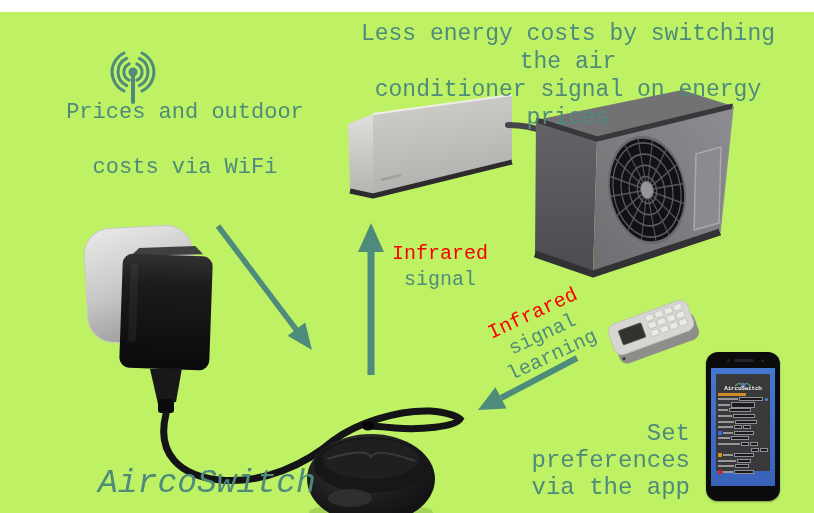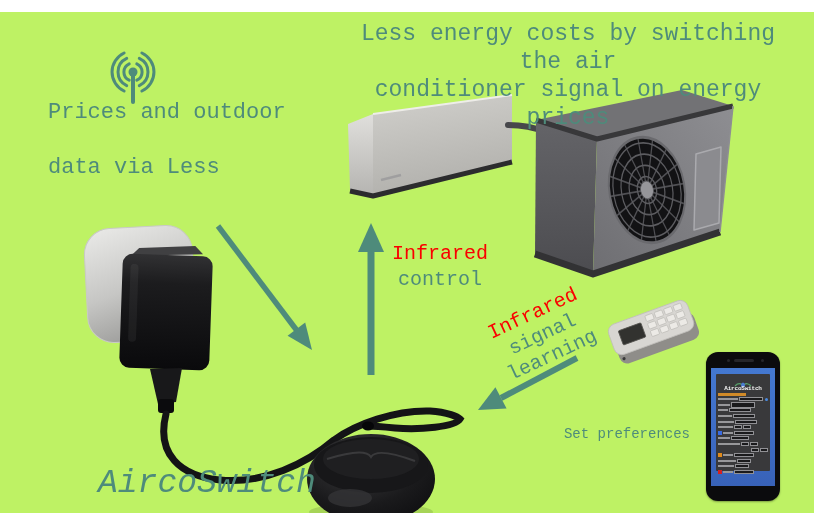--- a/index.html
+++ b/index.html
@@ -7,27 +7,27 @@
     position:relative;width:814px;height:513px;overflow:hidden;background:#bef264;
     font-family:Liberation Mono, monospace;
     margin-top:12px;
   }
   .abs{position:absolute;}
   .teal{color:#4E8B7B;}
   .red{color:#FA0000;}
 
   
   #title{left:343px;top:8px;width:450px;text-align:center;font-size:23px;line-height:28px;color:#4E8B7B;}
-  #wifi-label{left:48px;top:87px;width:274px;font-size:22px;line-height:27.5px;color:#4E8B7B;}
+  #wifi-label{left:48px;top:87px;width:274px;text-align:center;font-size:22px;line-height:27.5px;color:#4E8B7B;}
   #ir-control-label{left:386px;top:229px;width:108px;text-align:center;font-size:20px;line-height:26px;}
   #ir-learning-label{
     left:455px;top:288px;width:175px;text-align:center;font-size:20px;line-height:23px;
     transform:rotate(-25deg);
   }
-  #prefs-label{left:518px;top:409px;width:172px;text-align:right;font-size:14px;line-height:26.8px;color:#4E8B7B;}
+  #prefs-label{left:518px;top:409px;width:172px;text-align:right;font-size:24px;line-height:26.8px;color:#4E8B7B;}
   #product-name{left:98px;top:453px;font-size:33px;font-style:italic;color:#4E8B7B;}
 
   
   #phone{left:706px;top:340px;width:74px;height:149px;background:#0b0b0d;border-radius:12px;
          box-shadow:0 1px 2px rgba(0,0,0,.35);}
   #phone .speaker{position:absolute;left:28px;top:7px;width:20px;height:3px;background:#26262a;border-radius:2px;}
   #phone .cam{position:absolute;width:3px;height:3px;border-radius:50%;background:#26262a;top:7px;}
   #phone .cam.l{left:21px;} #phone .cam.r{left:55px;}
   #phone .screen{position:absolute;left:5px;top:16px;width:64px;height:118px;
     background:linear-gradient(180deg,#4478D0 0%,#3E6CC4 55%,#3862B8 100%);}
@@ -219,36 +219,36 @@
   </svg>
 
   <div id="title" class="abs">
     <span>Less energy costs by switching the air</span><br>
     <span>conditioner signal on energy prices</span>
   </div>
 
   <div id="wifi-label" class="abs">
     <span>Prices and outdoor</span><br>
     <br>
-    <span>data via Less</span>
+    <span>costs via WiFi</span>
   </div>
 
   <div id="ir-control-label" class="abs">
     <span class="red">Infrared</span><br>
-    <span class="teal">control</span>
+    <span class="teal">signal</span>
   </div>
 
   <div id="ir-learning-label" class="abs">
     <span class="red">Infrared</span><br>
     <span class="teal">signal learning</span>
   </div>
 
   <div id="prefs-label" class="abs">
     <span>Set preferences</span><br>
-    <br>
+    <span>via the app</span><br>
   </div>
 
   <div id="product-name" class="abs">AircoSwitch</div>
 
   <div id="phone" class="abs">
     <div class="speaker"></div>
     <div class="cam l"></div>
     <div class="cam r"></div>
     <div class="screen">
       <div class="panel">

